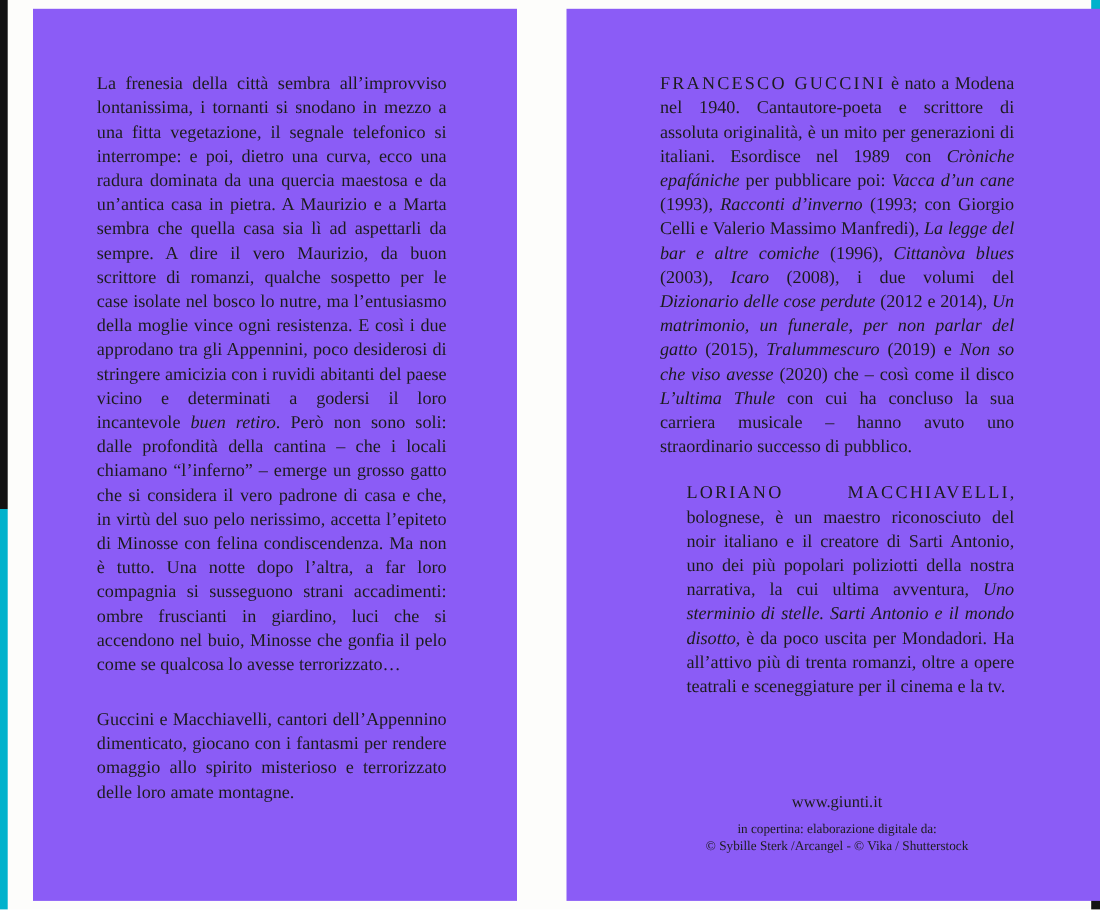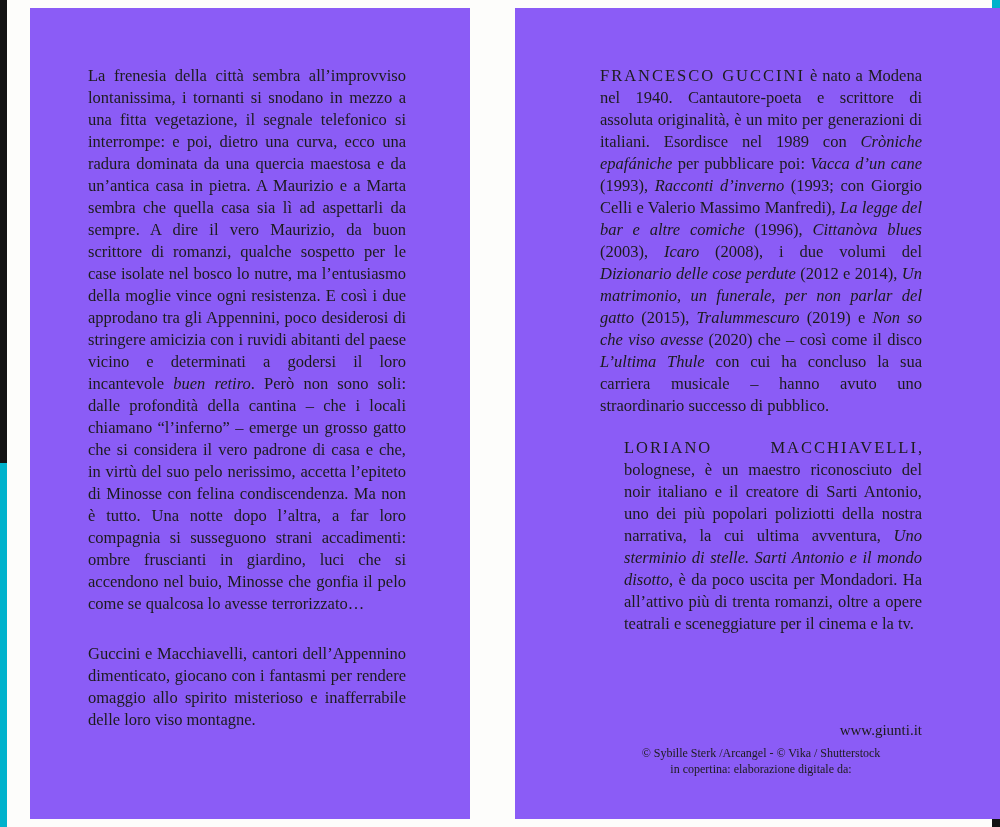--- a/index.html
+++ b/index.html
@@ -62,47 +62,47 @@
   }
 
   .footer {
     position: absolute;
     left: 85px;
     width: 322px;
     bottom: 42px;
     text-align: center;
     color: #1c1c1c;
   }
-  .site   { font-size: 15px;   margin-bottom: 7px; text-align: right; }
+  .site   { font-size: 15px;   margin-bottom: 7px; }
   .ebook  { font-size: 14.5px; margin-bottom: 15px; }
   .credits { font-size: 12px; line-height: 15.5px; }
 </style>
 </head>
 <body>
 
 <div class="scan">
 
   <div class="edge edge-left"></div>
   <div class="edge edge-right"></div>
 
   <section class="flap flap-left">
     <div class="text-col left-col">
       <p>La frenesia della città sembra all’improvviso lontanissima, i tornanti si snodano in mezzo a una fitta vegetazione, il segnale telefonico si interrompe: e poi, dietro una curva, ecco una radura dominata da una quercia maestosa e da un’antica casa in pietra. A Maurizio e a Marta sembra che quella casa sia lì ad aspettarli da sempre. A dire il vero Maurizio, da buon scrittore di romanzi, qualche sospetto per le case isolate nel bosco lo nutre, ma l’entusiasmo della moglie vince ogni resistenza. E così i due approdano tra gli Appennini, poco desiderosi di stringere amicizia con i ruvidi abitanti del paese vicino e determinati a godersi il loro incantevole <i>buen retiro</i>. Però non sono soli: dalle profondità della cantina – che i locali chiamano “l’inferno” – emerge un grosso gatto che si considera il vero padrone di casa e che, in virtù del suo pelo nerissimo, accetta l’epiteto di Minosse con felina condiscendenza. Ma non è tutto. Una notte dopo l’altra, a far loro compagnia si susseguono strani accadimenti: ombre fruscianti in giardino, luci che si accendono nel buio, Minosse che gonfia il pelo come se qualcosa lo avesse terrorizzato…</p>
-      <p class="closing">Guccini e Macchiavelli, cantori dell’Appennino dimenticato, giocano con i fantasmi per rendere omaggio allo spirito misterioso e inafferrabile delle loro viso montagne.</p>
+      <p class="closing">Guccini e Macchiavelli, cantori dell’Appennino dimenticato, giocano con i fantasmi per rendere omaggio allo spirito misterioso e terrorizzato delle loro amate montagne.</p>
     </div>
   </section>
 
   <section class="flap flap-right">
     <div class="text-col right-col">
       <p><span class="bio-name">FRANCESCO GUCCINI</span> è nato a Modena nel 1940. Cantautore-poeta e scrittore di assoluta originalità, è un mito per generazioni di italiani. Esordisce nel 1989 con <i>Cròniche epafániche</i> per pubblicare poi: <i>Vacca d’un cane</i> (1993), <i>Racconti d’inverno</i> (1993; con Giorgio Celli e Valerio Massimo Manfredi), <i>La legge del bar e altre comiche</i> (1996), <i>Cittanòva blues</i> (2003), <i>Icaro</i> (2008), i due volumi del <i>Dizionario delle cose perdute</i> (2012 e 2014), <i>Un matrimonio, un funerale, per non parlar del gatto</i> (2015), <i>Tralummescuro</i> (2019) e <i>Non so che viso avesse</i> (2020) che – così come il disco <i>L’ultima Thule</i> con cui ha concluso la sua carriera musicale – hanno avuto uno straordinario successo di pubblico.</p>
       <p class="bio2"><span class="bio-name">LORIANO MACCHIAVELLI</span>, bolognese, è un maestro riconosciuto del noir italiano e il creatore di Sarti Antonio, uno dei più popolari poliziotti della nostra narrativa, la cui ultima avventura, <i>Uno sterminio di stelle. Sarti Antonio e il mondo disotto</i>, è da poco uscita per Mondadori. Ha all’attivo più di trenta romanzi, oltre a opere teatrali e sceneggiature per il cinema e la tv.</p>
     </div>
 
     <div class="footer">
       <div class="site">www.giunti.it</div>
       <div class="credits">
+        <div>in copertina: elaborazione digitale da:</div>
         <div>© Sybille Sterk /Arcangel - © Vika / Shutterstock</div>
-        <div>in copertina: elaborazione digitale da:</div>
       </div>
     </div>
   </section>
 
 </div>
 
 </body></html>

